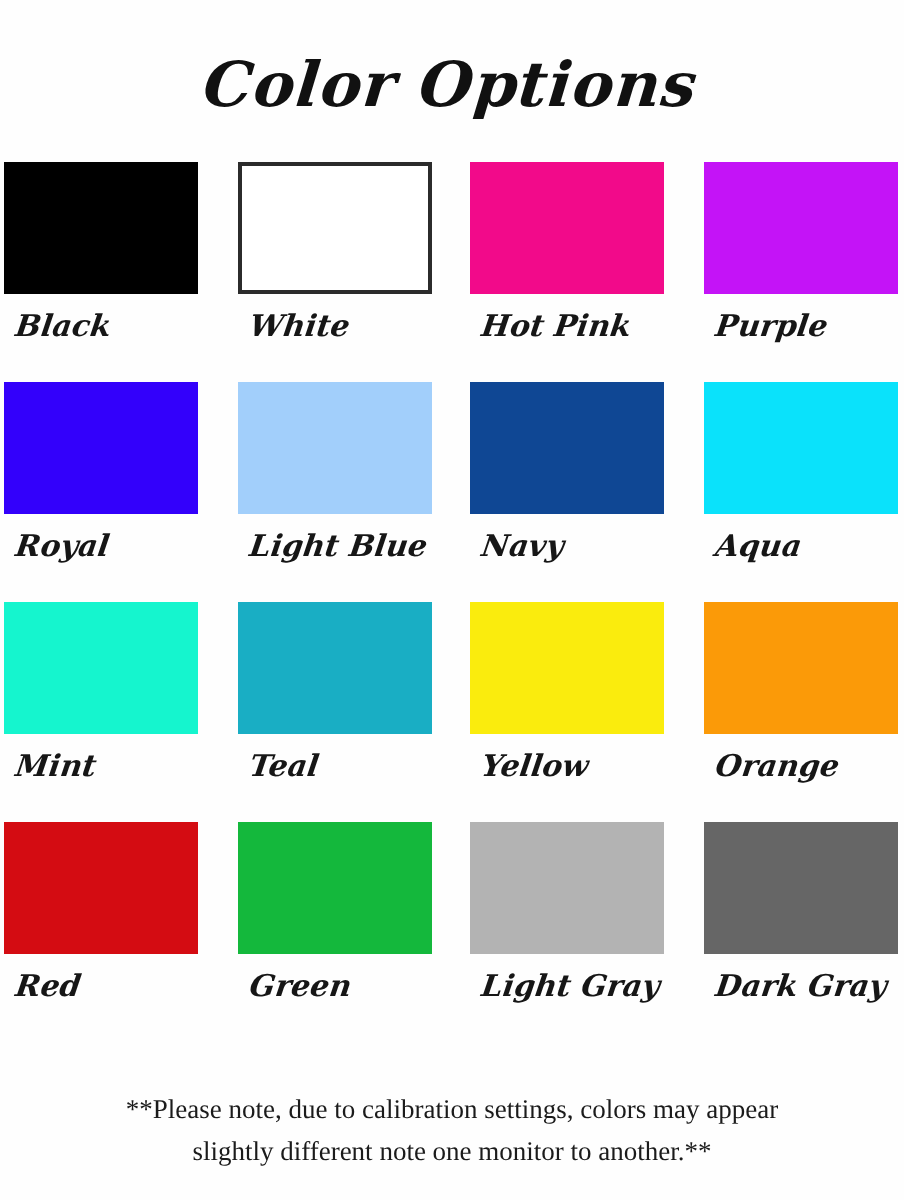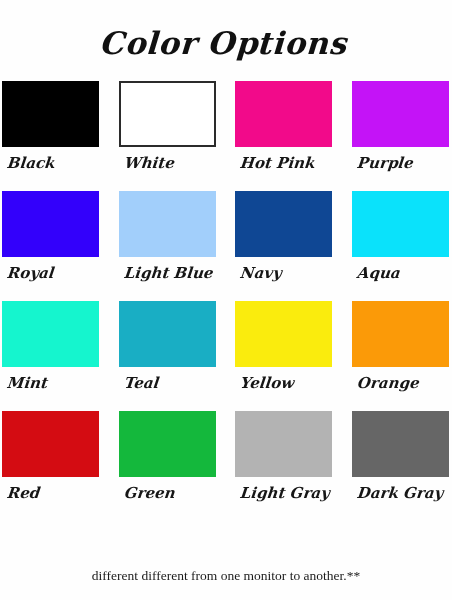--- a/index.html
+++ b/index.html
@@ -149,16 +149,17 @@
         <div class="swatch" style="background: rgb(179, 179, 179);"></div>
         <div class="swatch-label">Light Gray</div>
       </div>
       <div class="cell">
         <div class="swatch" style="background: rgb(102, 102, 102);"></div>
         <div class="swatch-label">Dark Gray</div>
       </div>
     </div>
 
   <div class="note">
-    <span class="note-line">different different from one monitor to another.**</span>
+    <span class="note-line">**Please note, due to calibration settings, colors may appear</span>
+    <span class="note-line">slightly different note one monitor to another.**</span>
   </div>
 
 </div>
 
 </body></html>

